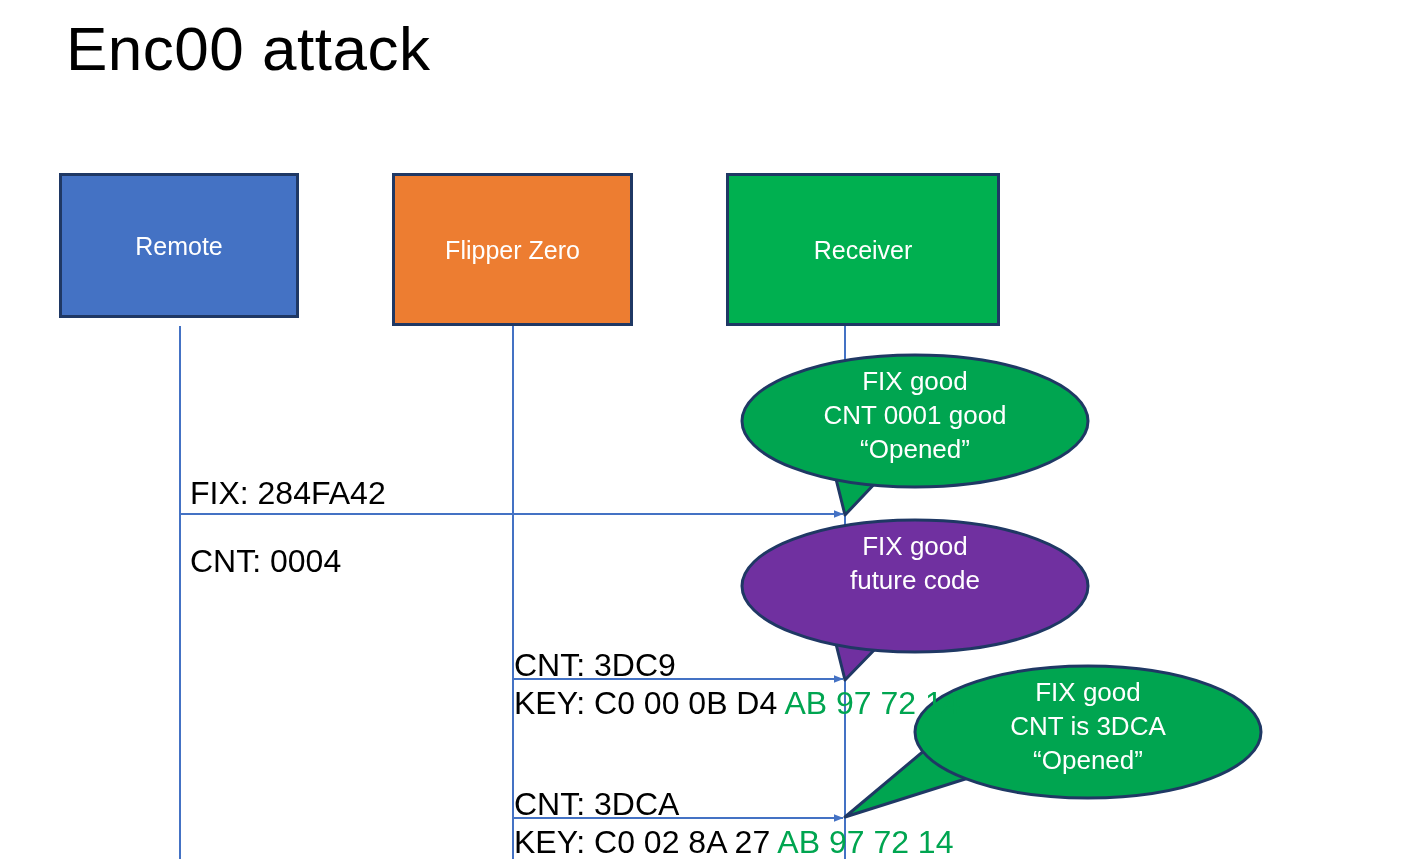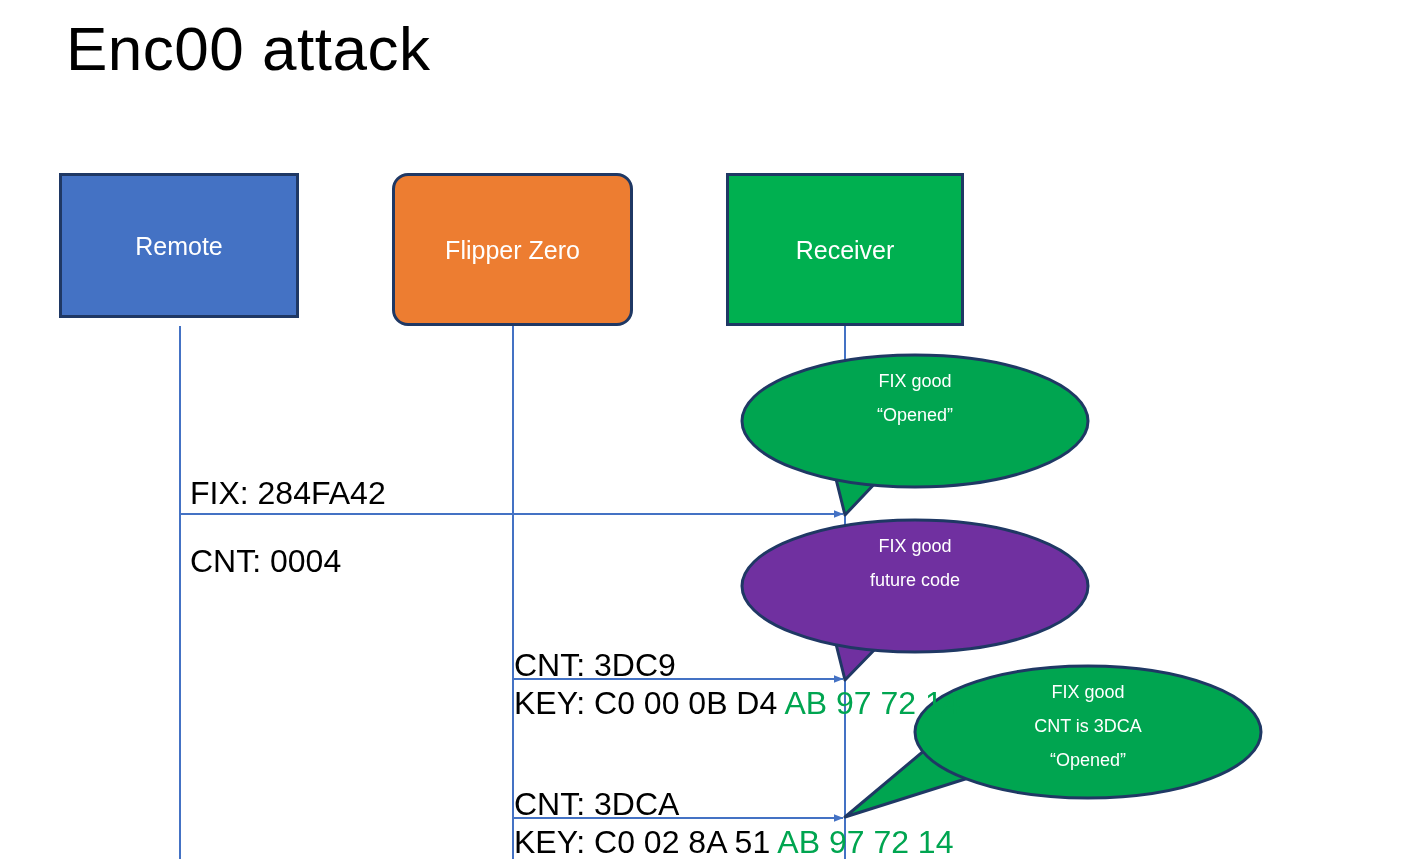--- a/index.html
+++ b/index.html
@@ -71,21 +71,21 @@
     white-space: nowrap;
   }
   .msg-label .hex-green { color: #00A550; }
   .msg-label .hex-green-bold { color: #00A550; font-weight: bold; }
   .msg-label .hex-red-bold { color: #FF0000; }
 
   
   .callout-text {
     position: absolute;
     color: #ffffff;
-    font-size: 18px;
+    font-size: 26px;
     line-height: 34px;
     text-align: center;
     white-space: nowrap;
   }
   .callout-text div { white-space: nowrap; }
 </style>
 </head>
 <body>
 
 <div id="slide">
@@ -122,25 +122,25 @@
     <g>
       <path d="M 975,700 L 1000,760 L 845,809 Z" fill="#00A550" stroke="#1F3864" stroke-width="3" stroke-linejoin="round"></path>
       <ellipse cx="1088" cy="724" rx="173" ry="66" fill="#00A550" stroke="#1F3864" stroke-width="3"></ellipse>
     </g>
   </svg>
 
   <div class="actor-box" style="left:59px; top:165px; width:240px; height:145px; background:#4472C4;">
     <span class="actor-label">Remote</span>
   </div>
 
-  <div class="actor-box" style="left:392px; top:165px; width:241px; height:153px; background:#ED7D31;border-radius:16px;">
+  <div class="actor-box" style="left:392px; top:165px; width:241px; height:153px; background:#ED7D31;">
     <span class="actor-label">Flipper Zero</span>
   </div>
 
-  <div class="actor-box" style="left:726px; top:165px; width:238px; height:153px; background:#00B050;">
+  <div class="actor-box" style="left:726px; top:165px; width:274px; height:153px; background:#00B050;">
     <span class="actor-label">Receiver</span>
   </div>
 
   <div class="msg-label" style="left:190px; top:468px;">
     <span>FIX: 284FA42</span>
   </div>
 
   <div class="msg-label" style="left:190px; top:536px;">
     <span>CNT: </span><span>0004</span>
   </div>
@@ -152,25 +152,26 @@
 
   <div class="msg-label" style="left:514px; top:678px;">
     <span>KEY: C0 00 0B D4 </span><span class="hex-green">AB 97 72 14</span>
   </div>
 
   <div class="msg-label" style="left:514px; top:779px;">
     <span>CNT: 3DCA</span>
   </div>
 
   <div class="msg-label" style="left:514px; top:817px;">
-    <span>KEY: C0 02 8A 51 </span><span class="hex-green">AB 97 72 14</span>
+    <span>KEY: C0 02 8A 27 </span><span class="hex-green">AB 97 72 14</span>
   </div>
 
   <div class="callout-text" style="left:742px; top:356px; width:346px;">
     <div>FIX good</div>
+    <div>CNT 0001 good</div>
     <div>“Opened”</div>
   </div>
 
   <div class="callout-text" style="left:742px; top:521px; width:346px;">
     <div>FIX good</div>
     <div>future code</div>
   </div>
 
   <div class="callout-text" style="left:915px; top:667px; width:346px;">
     <div>FIX good</div>

